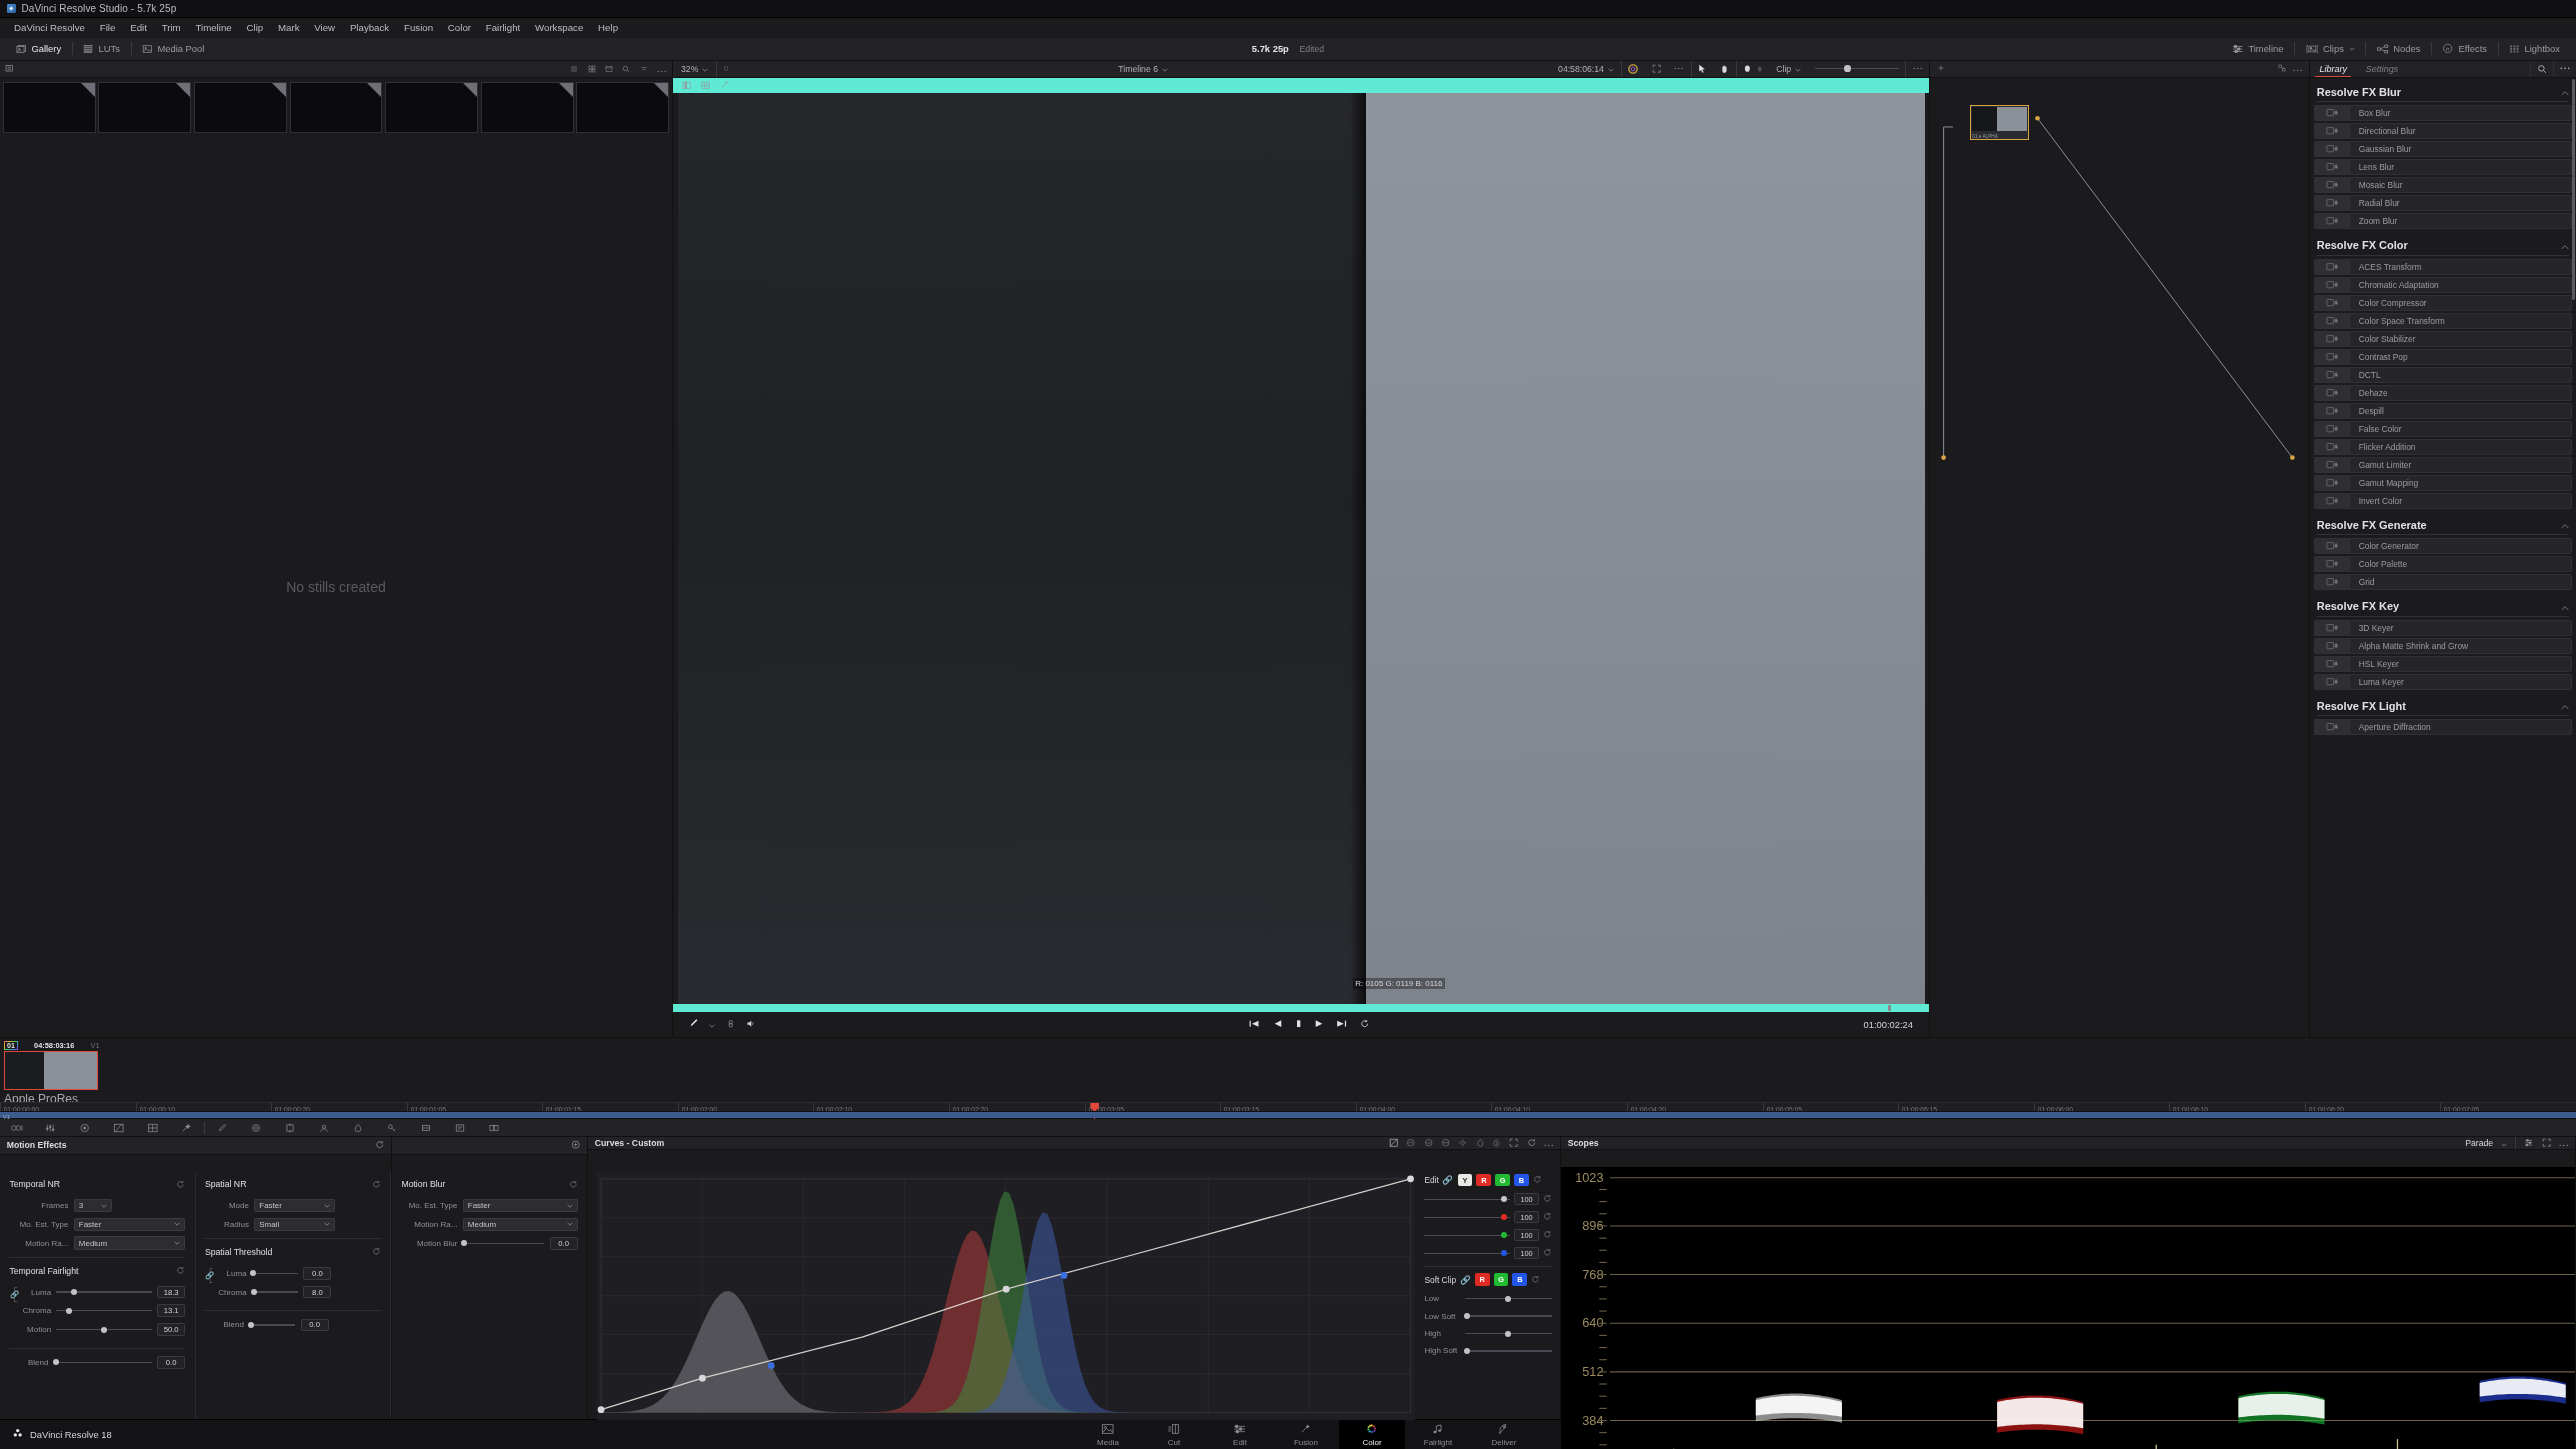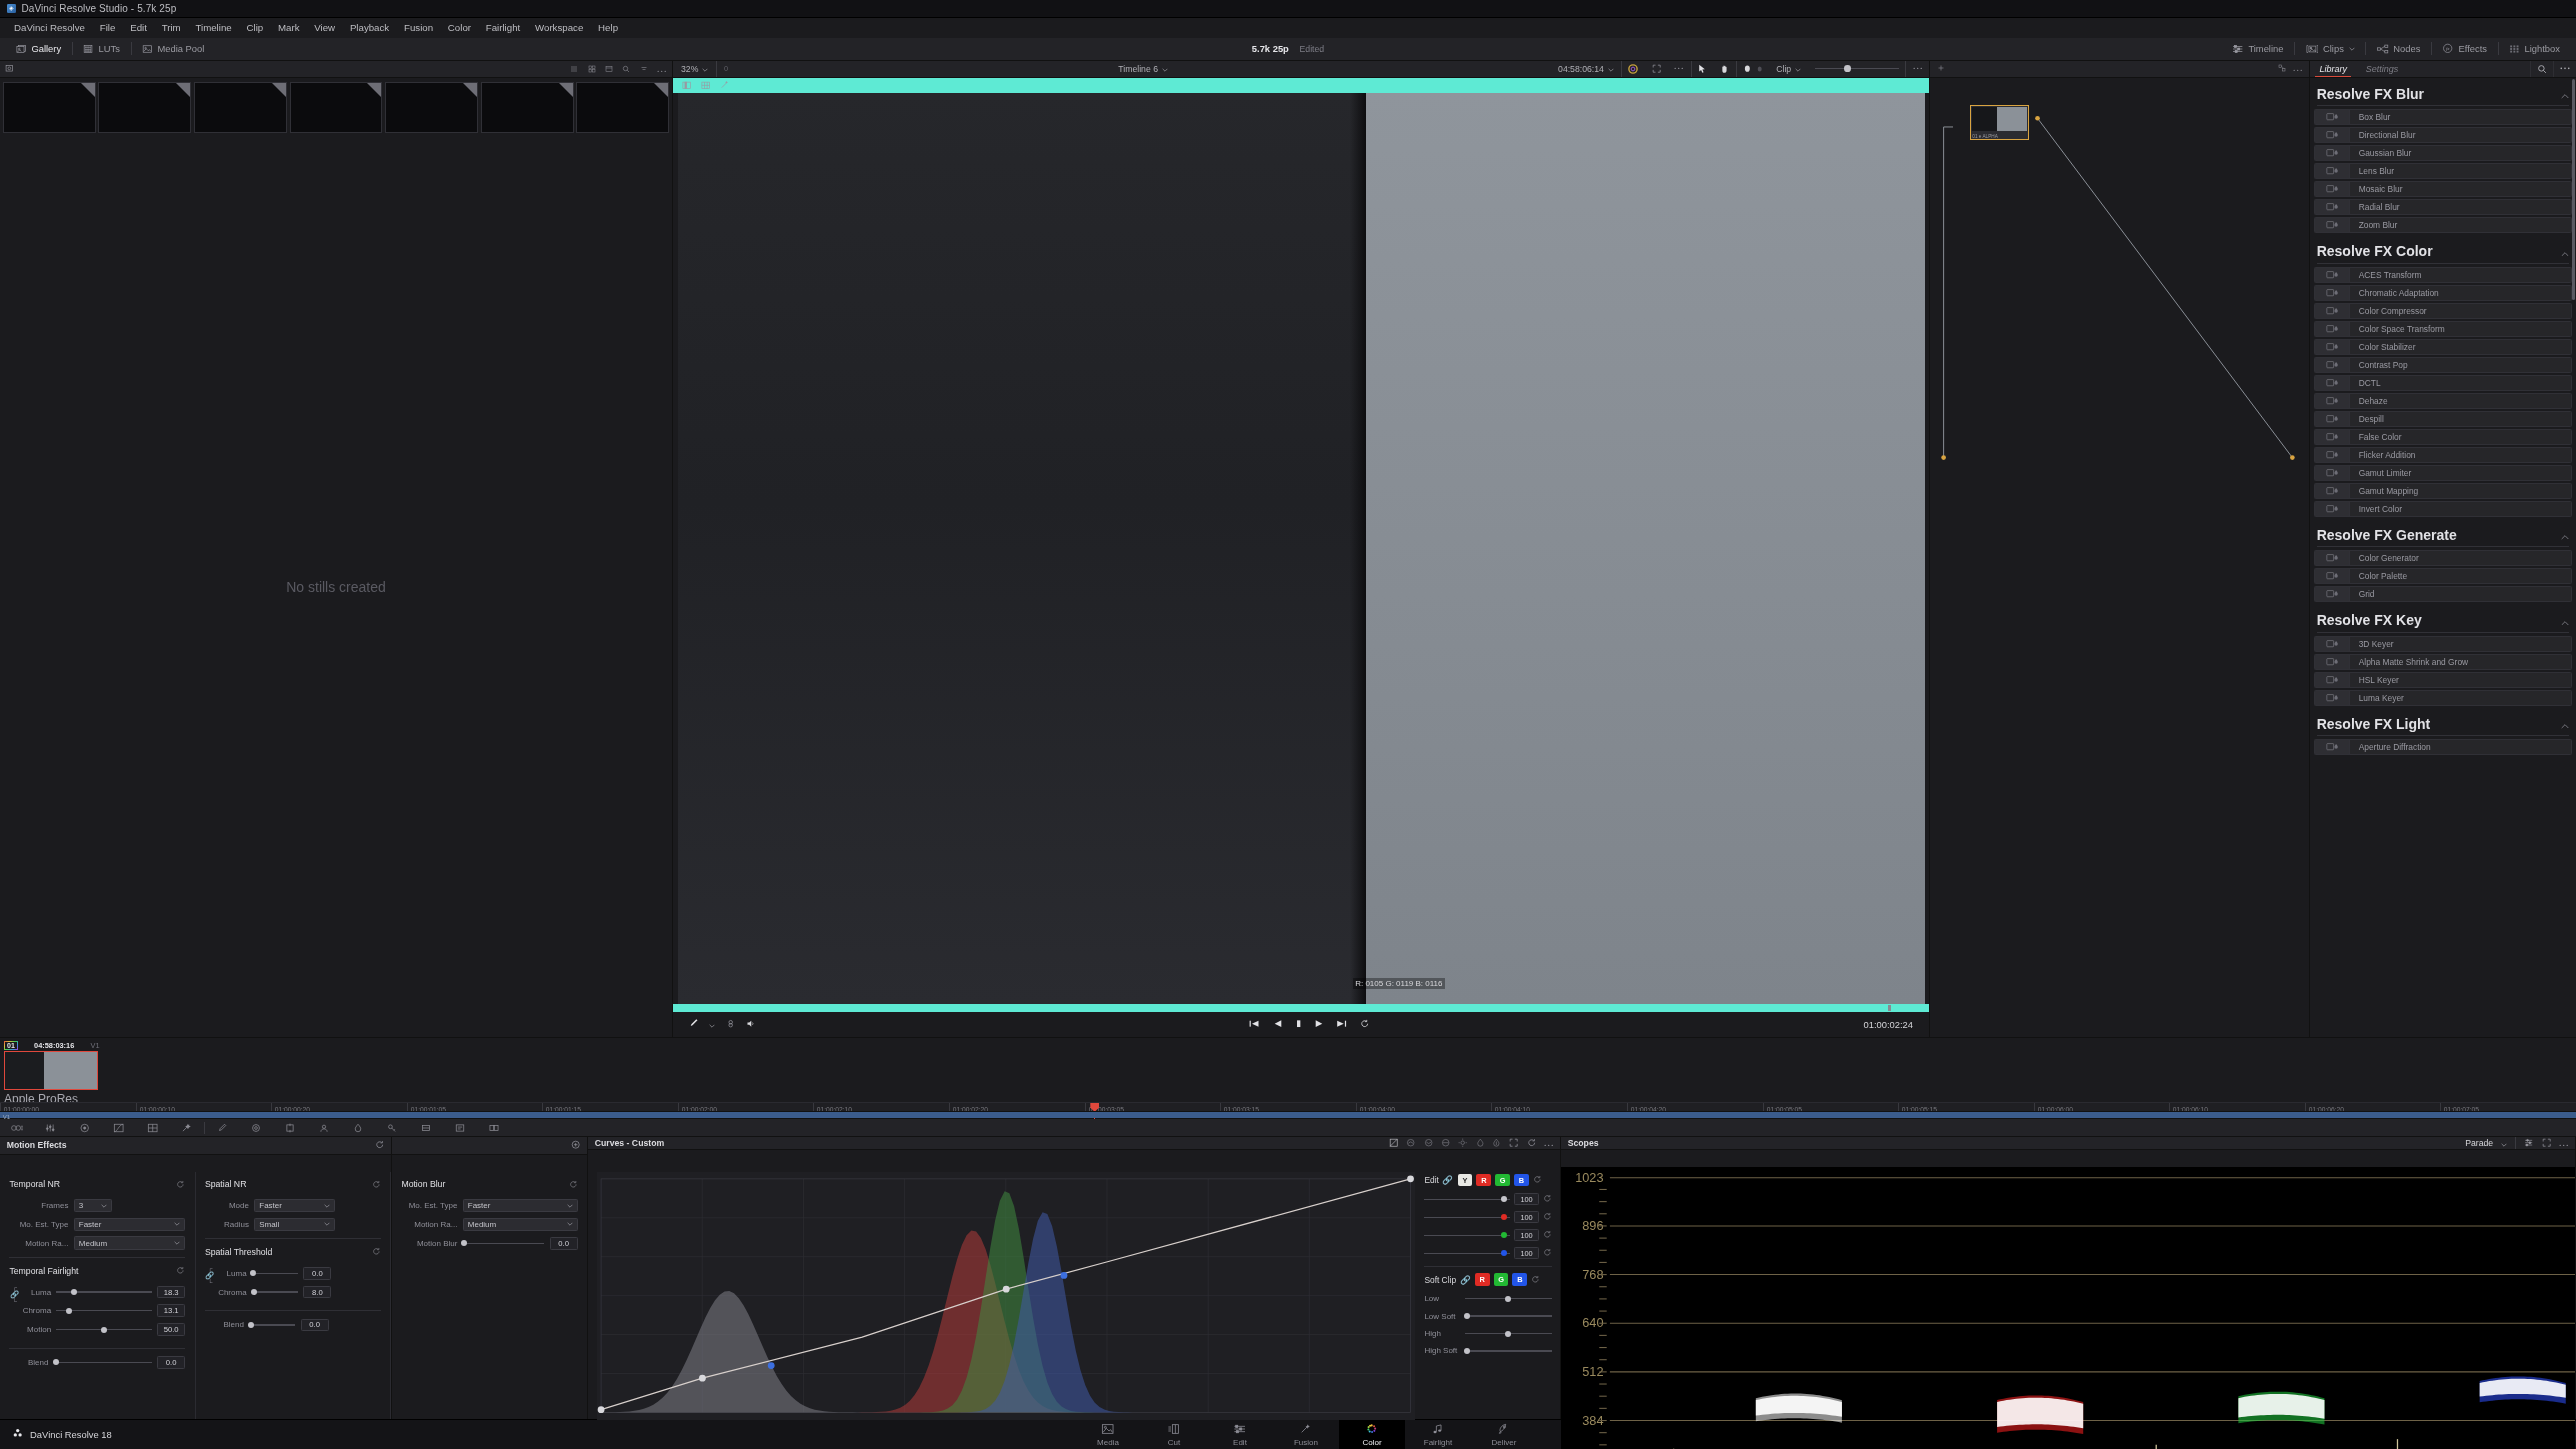--- a/index.html
+++ b/index.html
@@ -135,21 +135,21 @@
     border-bottom:0.7px solid #111;font-style:italic; }
   .fx-tab { font-size:9px; padding:0 9.4px; height:100%; display:flex; align-items:center;
     color:#7d7d85; position:relative; }
   .fx-tab.active { color:#e8e8ec; }
   .fx-tab.active::after{content:'';position:absolute;left:5.4px;right:5.4px;bottom:0;height:1.3px;background:#d94b3c;}
   .fx-head-sp{flex:1;}
   .fx-ic { width:23px; height:100%; display:flex; align-items:center; justify-content:center;
     border-left:0.7px solid #2e2e33; }
   .fx-body { flex:1; overflow:hidden; position:relative; padding:0 4px; }
   .fx-group-title { display:flex; align-items:center; justify-content:space-between;
-    font-size:14px; font-weight:bold; color:#e2e2e6; padding:8px 2.7px 3.4px 2.7px;text-align:center; }
+    font-size:11px; font-weight:bold; color:#e2e2e6; padding:8px 2.7px 3.4px 2.7px;text-align:center; }
   .fx-divider { height:0.7px; background:#313137; margin:0 2.7px 3.4px 2.7px;}
   .fx-item { display:flex; align-items:stretch; height:16px; margin-bottom:2px;
     background:#262629; border:0.7px solid #303036; border-radius:1.3px; overflow:hidden;}
   .fx-item-ic { width:35px; background:#2e2e33; display:flex; align-items:center;
     justify-content:center; border-right:0.7px solid #303036; color:#83838c; font-size:6.7px;}
   .fx-item-label { flex:1; display:flex; align-items:center; padding-left:8.7px;
     font-size:8.4px; color:#9a9aa2; }
   .fx-scroll { position:absolute; right:0.7px; top:1.3px; width:3.4px; height:221px;
     background:#5a5a62; border-radius:2px;}
 

